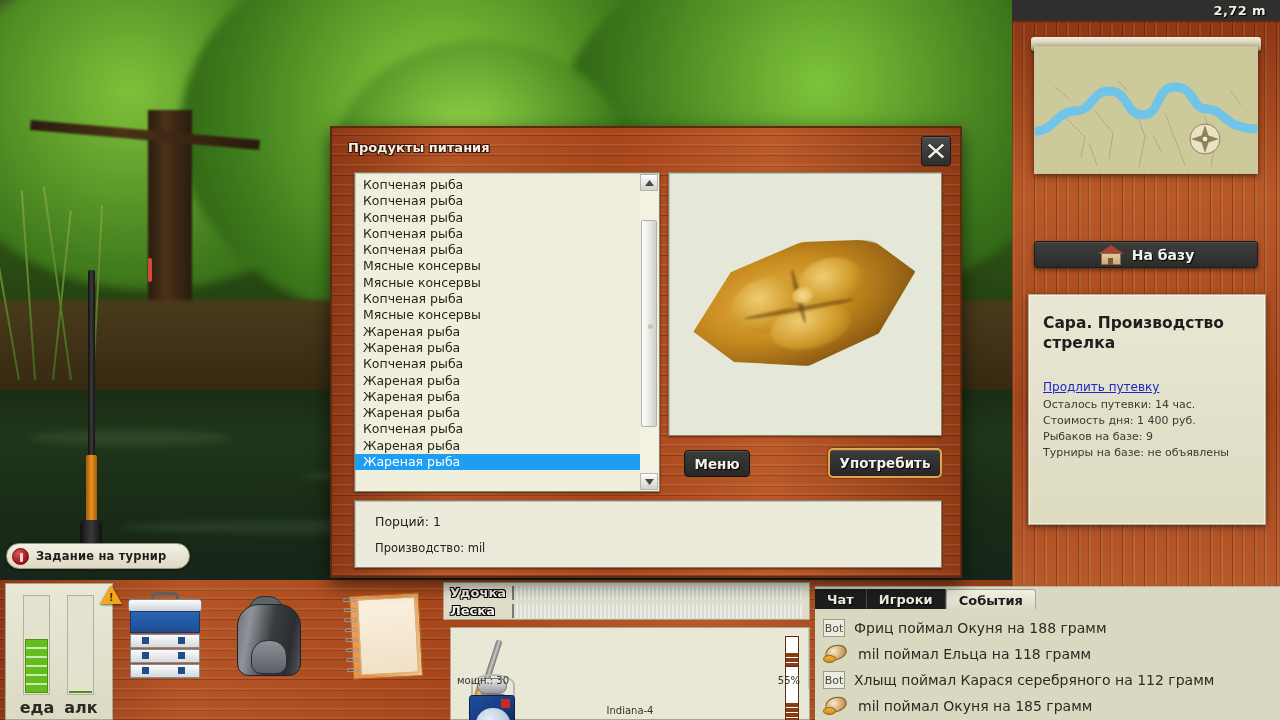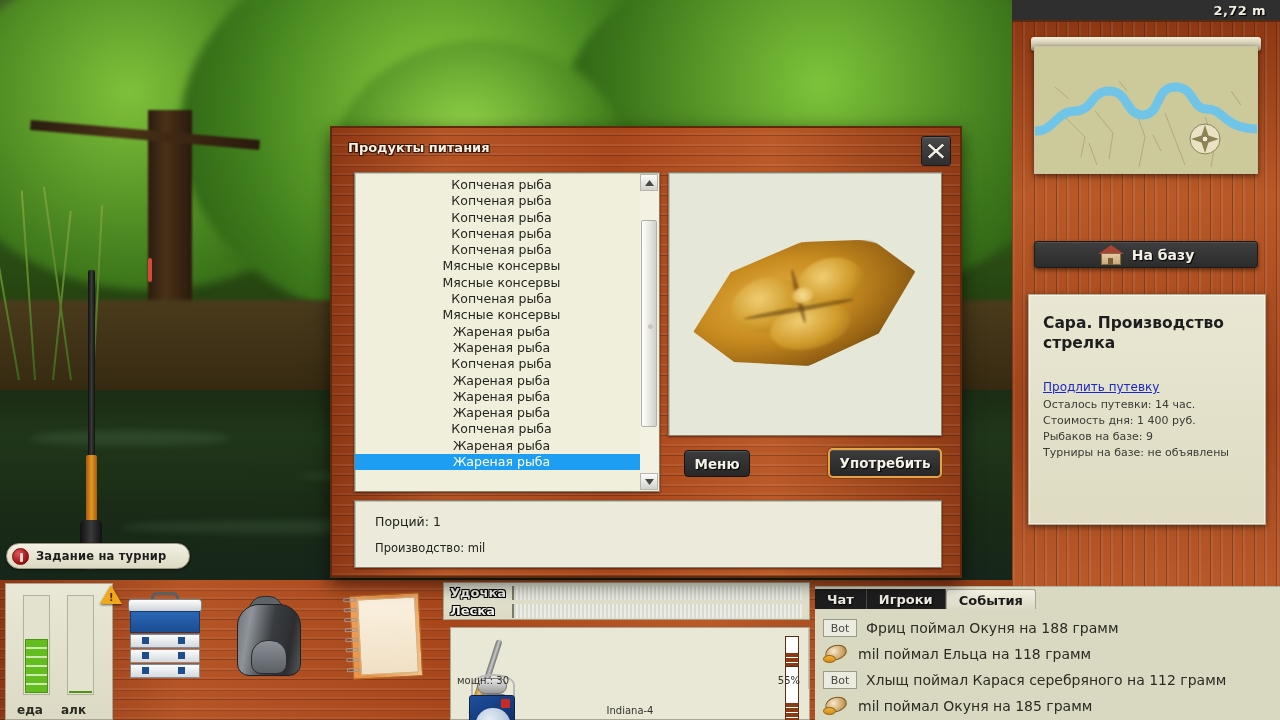--- a/index.html
+++ b/index.html
@@ -130,22 +130,22 @@
   #meters-panel {
     position:absolute; left:5px; top:3px; width:108px; height:137px;
     background: linear-gradient(180deg,#e9e8d6,#dcdac4);
     border:1px solid #aaa492;
   }
   .meter { position:absolute; bottom:24px; width:27px; height:100px;
     background:#e3e2cf; border:1px solid #b4b0a0; }
   .meter .fill { position:absolute; left:1px; right:1px; bottom:1px;
     background: repeating-linear-gradient(0deg,#63bd1e 0px,#63bd1e 7px,#cfe9b2 7px,#cfe9b2 9px);
     border:1px solid #4d9316;}
-  .meter-label { position:absolute; bottom:2px; width:40px; text-align:left;
-    font-size:12px; font-weight:bold; color:#2a2a22; }
+  .meter-label { position:absolute; bottom:2px; width:40px; text-align:center;
+    font-size:16px; font-weight:bold; color:#2a2a22; }
   #warn-tri { position:absolute; left:100px; top:5px; width:0; height:0;
     border-left:11px solid transparent; border-right:11px solid transparent;
     border-bottom:19px solid #f0a81c; filter: drop-shadow(0 1px 1px rgba(0,0,0,.6)); }
   #warn-tri::after{ content:"!"; position:absolute; left:-2px; top:7px; font-size:10px;
     font-weight:bold; color:#4a2c00; }
 
   .tool-icon { position:absolute; cursor:pointer; }
   
   #tacklebox { left:126px; top:17px; width:78px; height:80px; }
   #tacklebox .lid { position:absolute; left:2px; top:2px; width:74px; height:13px;
@@ -223,21 +223,21 @@
   #chat-panel { position:absolute; left:815px; top:586px; width:465px; height:134px;
     background:#d9d8c0; border-top:1px solid #b5b1a0; overflow:hidden; }
   #chat-tabs { position:absolute; left:0; top:0; height:22px; display:flex; align-items:flex-end; }
   .ctab { height:20px; padding:2px 12px 0 12px; font-size:13px; font-weight:bold;
      color:#f2efe3; background:#1e1e1e; text-shadow:1px 1px 1px #000;
      border-right:1px solid #4a4a4a; line-height:18px;}
   .ctab.active { background:#ddd; color:#1a1a1a; text-shadow:none; border:1px solid #a8a493;
      border-bottom:none; background:linear-gradient(180deg,#f2f0e2,#dcd9c6); border-radius:3px 3px 0 0;}
   #chat-lines { position:absolute; left:0; top:24px; right:0; bottom:0; padding:4px 0 0 0; }
   .cline { display:flex; align-items:center; height:26px; padding-left:8px; gap:9px; }
-  .cbadge { width:34px; height:18px; background:#ecebe0; border:1px solid #9a9a8c;
+  .cbadge { width:22px; height:18px; background:#ecebe0; border:1px solid #9a9a8c;
      font-size:11px; color:#4a4a44; display:flex; align-items:center; justify-content:center;
      font-family:"DejaVu Sans",sans-serif; flex:none; }
   .cavatar { width:26px; height:20px; flex:none; position:relative; }
   .cavatar .hat { position:absolute; left:2px; top:1px; width:22px; height:15px;
      background: radial-gradient(circle at 40% 35%, #f7e9cd, #c79b5a 70%, #8a6326);
      border-radius:50%; border:1px solid #7a5a26; transform: rotate(-15deg); }
   .cavatar .bill { position:absolute; left:0px; top:11px; width:13px; height:8px;
      background: linear-gradient(180deg,#f0b43c,#d08c19); border-radius:50%; border:1px solid #9a6a12;}
   .ctext { font-size:14px; color:#2b2b24; white-space:nowrap; }
 
@@ -251,21 +251,21 @@
     color:#f6f2e6; text-shadow: -1px -1px 0 #3a1405, 1px -1px 0 #3a1405, -1px 1px 0 #3a1405, 1px 1px 1px #2b0f03; }
   #dlg-close { position:absolute; right:9px; top:8px; width:30px; height:30px;
     background: linear-gradient(180deg,#4a4a4a,#2e2e2e); border:1px solid #1a1a1a; border-radius:3px;
     display:flex; align-items:center; justify-content:center; cursor:pointer;
     box-shadow: inset 0 1px 0 rgba(255,255,255,.12); }
   #dlg-close svg { display:block; }
 
   #list-wrap { position:absolute; left:22px; top:44px; width:306px; height:320px;
     background:#f0efdc; border:1px solid #8c7f6a;
     box-shadow: inset 1px 1px 0 rgba(0,0,0,.18), 0 1px 2px rgba(0,0,0,.5); }
-  #list-inner { position:absolute; left:0; top:4px; right:19px; bottom:0; overflow:hidden;text-align:center; }
+  #list-inner { position:absolute; left:0; top:4px; right:19px; bottom:0; overflow:hidden; }
   .fitem { height:16.3px; line-height:16.3px; padding-left:8px; font-size:12.5px;
     color:#25251f; white-space:nowrap; cursor:pointer; }
   .fitem.sel { background:#1e9ef2; color:#ffffff; }
 
   #sb { position:absolute; right:1px; top:1px; width:18px; bottom:1px; background:#f3f2e2; }
   .sbbtn { position:absolute; left:0; width:18px; height:17px;
     background: linear-gradient(180deg,#fcfcfc,#d3d3cd); border:1px solid #b6b6ae;
     display:flex; align-items:center; justify-content:center; cursor:pointer;}
   .sbbtn.up { top:0; } .sbbtn.dn { bottom:0; }
   .sbthumb { position:absolute; left:1px; top:46px; width:16px; height:207px;

